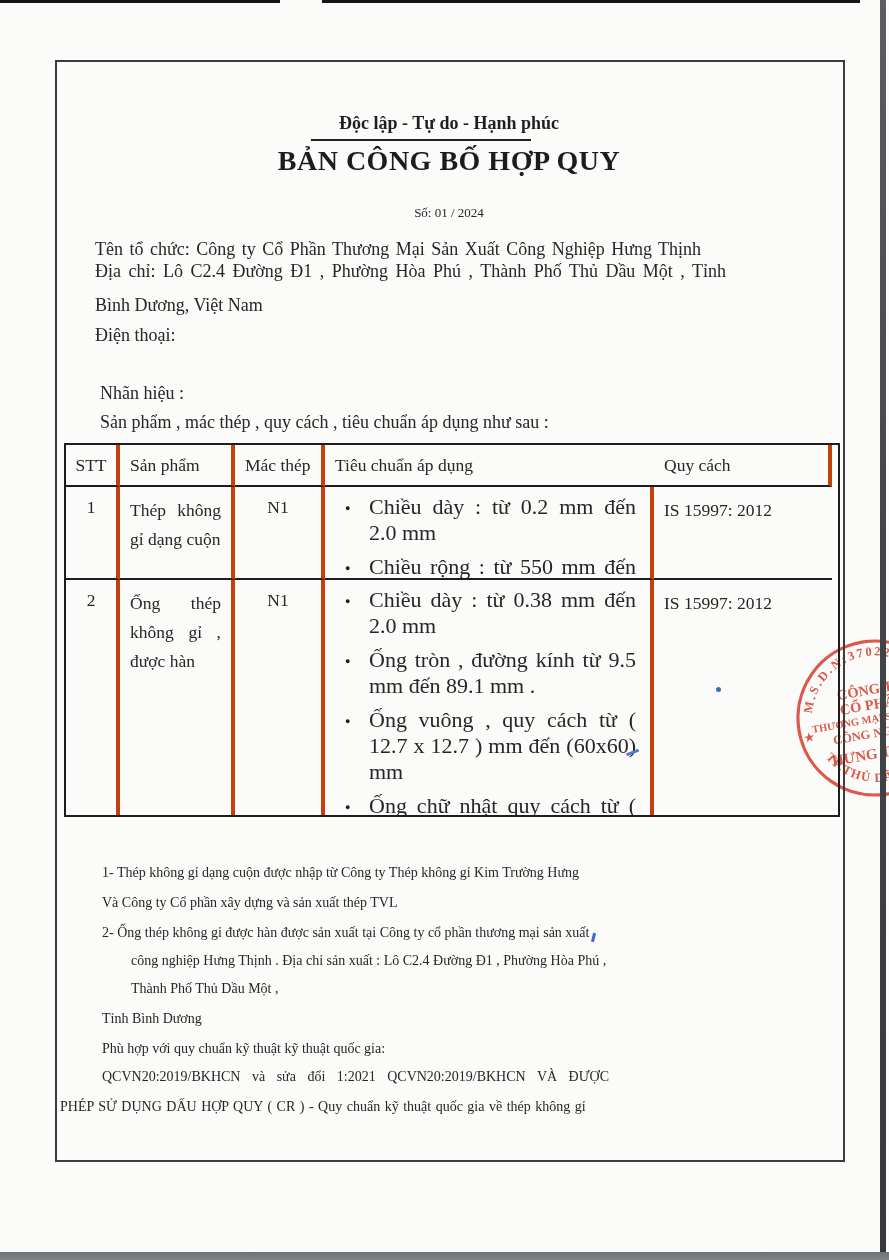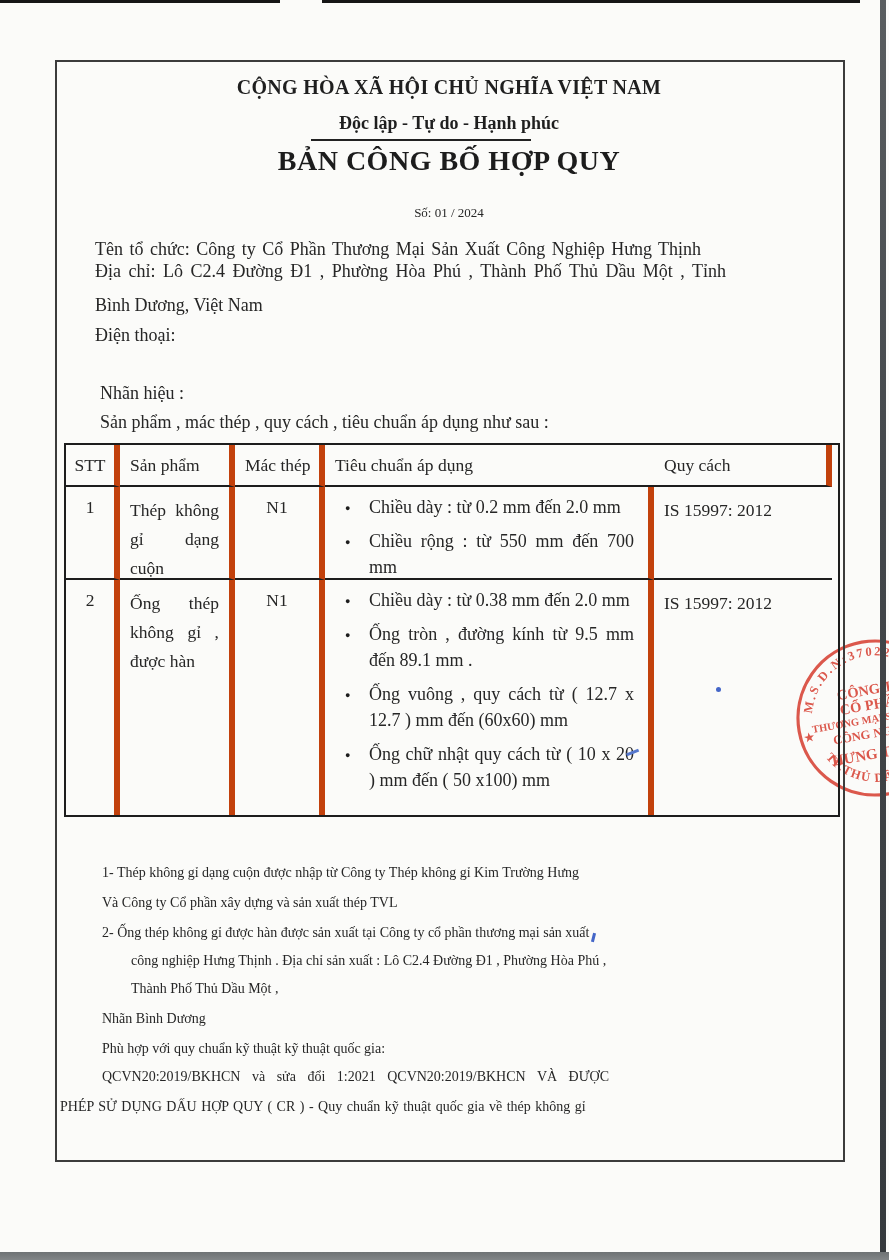--- a/index.html
+++ b/index.html
@@ -28,32 +28,32 @@
   .z3{z-index:3;}
   .bold{font-weight:bold;}
   
   .tbl{
     left:64px; top:443px; width:772px; z-index:2;
     display:grid; grid-template-columns:54px 115px 90px 329px 178px;
     grid-template-rows:42px 93px 235px;
     border:2px solid #1d1d1d; background:transparent;
     font-size:17.5px; color:#262626;
   }
-  .cell{border-right:6px solid #c2410c; border-bottom:2px solid #1d1d1d;
+  .cell{border-right:4px solid #c2410c; border-bottom:2px solid #1d1d1d;
     box-sizing:border-box; overflow:hidden; background:transparent;}
   .last-col{border-right:none;}
   .last-row{border-bottom:none;}
   .hcell{display:flex; align-items:center; padding-left:10px;}
   .hcell.ctr{justify-content:center; padding-left:0;}
   .c-stt{text-align:center; padding-top:10px;}
   .c-prod{padding:9px 10px 0 10px; text-align:justify; line-height:29px;}
   .c-grade{text-align:center; padding-top:10px;}
   .c-spec{padding:7px 14px 0 44px;}
   .c-spec ul{margin:0; padding:0; list-style:none;}
-  .c-spec li{position:relative; margin:0 0 8px 0; text-align:justify; line-height:26px; font-size:18px;}
+  .c-spec li{position:relative; margin:0 0 8px 0; text-align:justify; line-height:26px; font-size:22px;}
   .c-spec li::before{content:"●"; position:absolute; left:-24px; top:1px; font-size:9px; color:#1d1d1d;}
   .c-std{padding:10px 6px 0 10px; line-height:26px;}
   
   .note{font-size:14px;}
   .wsp{word-spacing:8px;}
   
   .stamp{left:735px; top:578px; width:280px; height:280px; z-index:1; opacity:.9;}
   
   .ink-dot{left:716px; top:687px; width:5px; height:5px; border-radius:50%; background:#4466c8; z-index:4;}
   .ink-slash{left:626px; top:751px; width:13px; height:2.5px; background:#5577cc;
@@ -88,21 +88,20 @@
       <text x="140" y="116" text-anchor="middle" font-size="14.5" font-weight="bold">CÔNG TY</text>
       <text x="140" y="131" text-anchor="middle" font-size="14.5" font-weight="bold">CỔ PHẦN</text>
       <text x="140" y="144" text-anchor="middle" font-size="10.5" font-weight="bold">THƯƠNG MẠI SẢN XUẤT</text>
       <text x="140" y="159" text-anchor="middle" font-size="12.5" font-weight="bold">CÔNG NGHIỆP</text>
       <text x="140" y="180" text-anchor="middle" font-size="15" font-weight="bold">HƯNG THỊNH</text>
     </g>
   </svg>
 
   <div class="abs frame"></div>
 
-  <div class="abs line centered nat-title z3">CỘNG HÒA XÃ HỘI CHỦ NGHĨA VIỆT NAM</div>
   <div class="abs line centered motto z3">Độc lập - Tự do - Hạnh phúc</div>
   <div class="abs motto-underline"></div>
   <div class="abs line centered doc-title z3">BẢN CÔNG BỐ HỢP QUY</div>
   <div class="abs line centered doc-number z3">Số: 01 / 2024</div>
 
   <div class="abs line z3" style="left:95px;top:236px;word-spacing:2px;">Tên tổ chức: Công ty Cổ Phần Thương Mại Sản Xuất Công Nghiệp Hưng Thịnh</div>
   <div class="abs line z3" style="left:95px;top:258px;word-spacing:3px;">Địa chỉ: Lô C2.4 Đường Đ1 , Phường Hòa Phú , Thành Phố Thủ Dầu Một , Tỉnh</div>
   <div class="abs line z3" style="left:95px;top:292px;">Bình Dương, Việt Nam</div>
   <div class="abs line z3" style="left:95px;top:322px;">Điện thoại:</div>
   <div class="abs line z3" style="left:100px;top:380px;">Nhãn hiệu :</div>
@@ -139,21 +138,21 @@
       </ul>
     </div>
     <div class="cell c-std last-col last-row">IS 15997: 2012</div>
   </div>
 
   <div class="abs line note z3" style="left:102px;top:860px;">1- Thép không gỉ dạng cuộn được nhập từ Công ty Thép không gỉ Kim Trường Hưng</div>
   <div class="abs line note z3" style="left:102px;top:890px;">Và Công ty Cổ phần xây dựng và sản xuất thép TVL</div>
   <div class="abs line note z3" style="left:102px;top:920px;">2- Ống thép không gỉ được hàn được sản xuất tại Công ty cổ phần thương mại sản xuất</div>
   <div class="abs line note z3" style="left:131px;top:948px;">công nghiệp Hưng Thịnh . Địa chỉ sản xuất : Lô C2.4 Đường Đ1 , Phường Hòa Phú ,</div>
   <div class="abs line note z3" style="left:131px;top:976px;">Thành Phố Thủ Dầu Một ,</div>
-  <div class="abs line note z3" style="left:102px;top:1006px;">Nhãn Bình Dương</div>
+  <div class="abs line note z3" style="left:102px;top:1006px;">Tỉnh Bình Dương</div>
   <div class="abs line note z3" style="left:102px;top:1036px;">Phù hợp với quy chuẩn kỹ thuật kỹ thuật quốc gia:</div>
   <div class="abs line note wsp z3" style="left:102px;top:1064px;">QCVN20:2019/BKHCN và sửa đổi 1:2021 QCVN20:2019/BKHCN VÀ ĐƯỢC</div>
   <div class="abs line note z3" style="left:60px;top:1094px;word-spacing:1px;">PHÉP SỬ DỤNG DẤU HỢP QUY ( CR ) -  Quy chuẩn kỹ thuật quốc gia về thép không gỉ</div>
 
   <div class="abs ink-dot"></div>
   <div class="abs ink-slash"></div>
   <div class="abs ink-tick"></div>
 
 </div>
 

